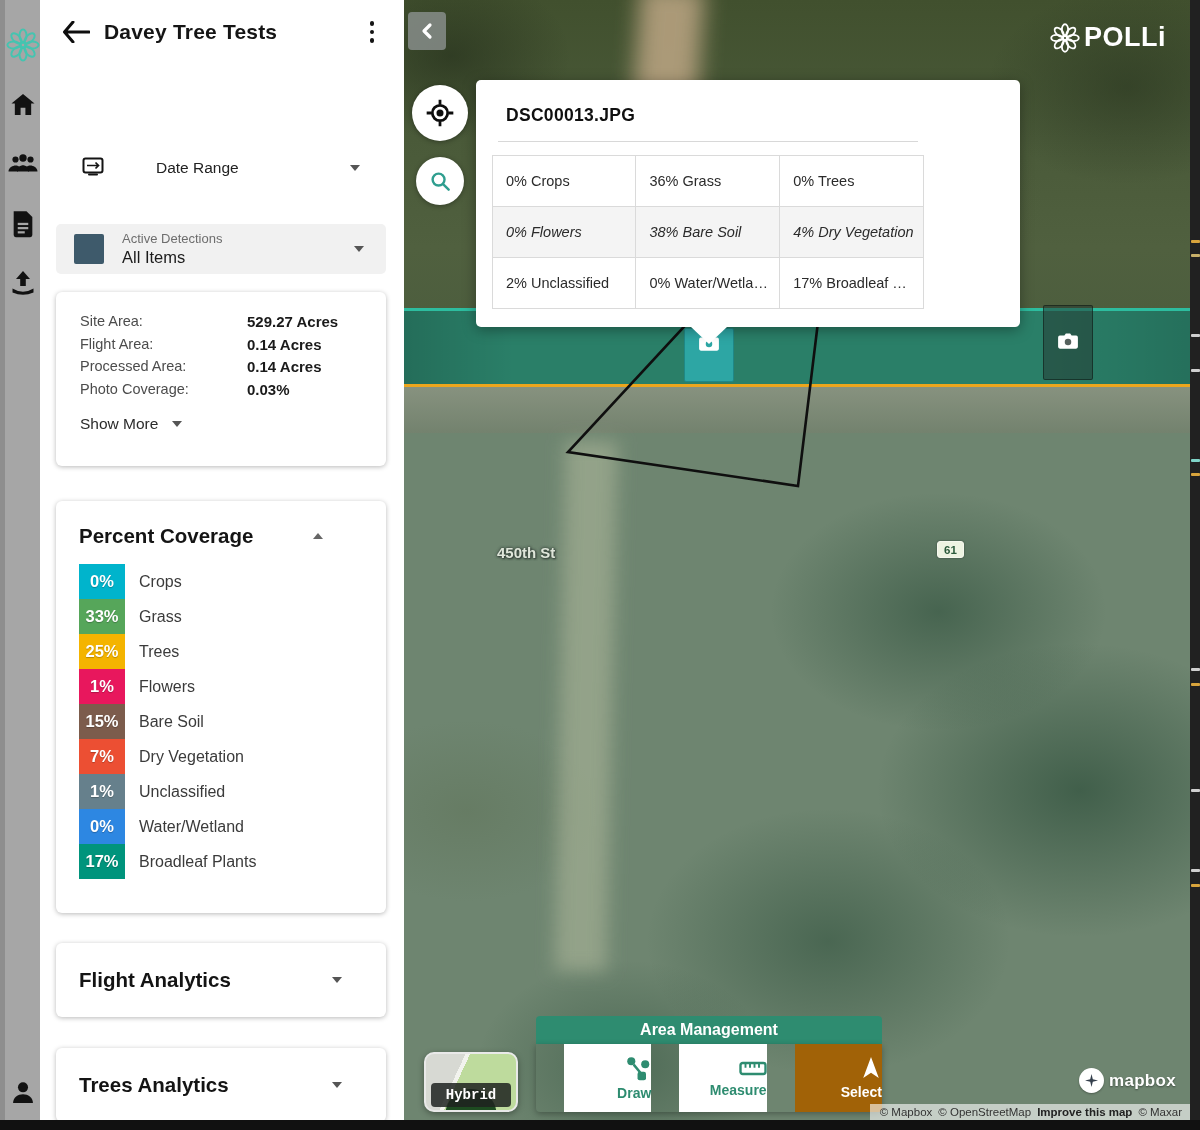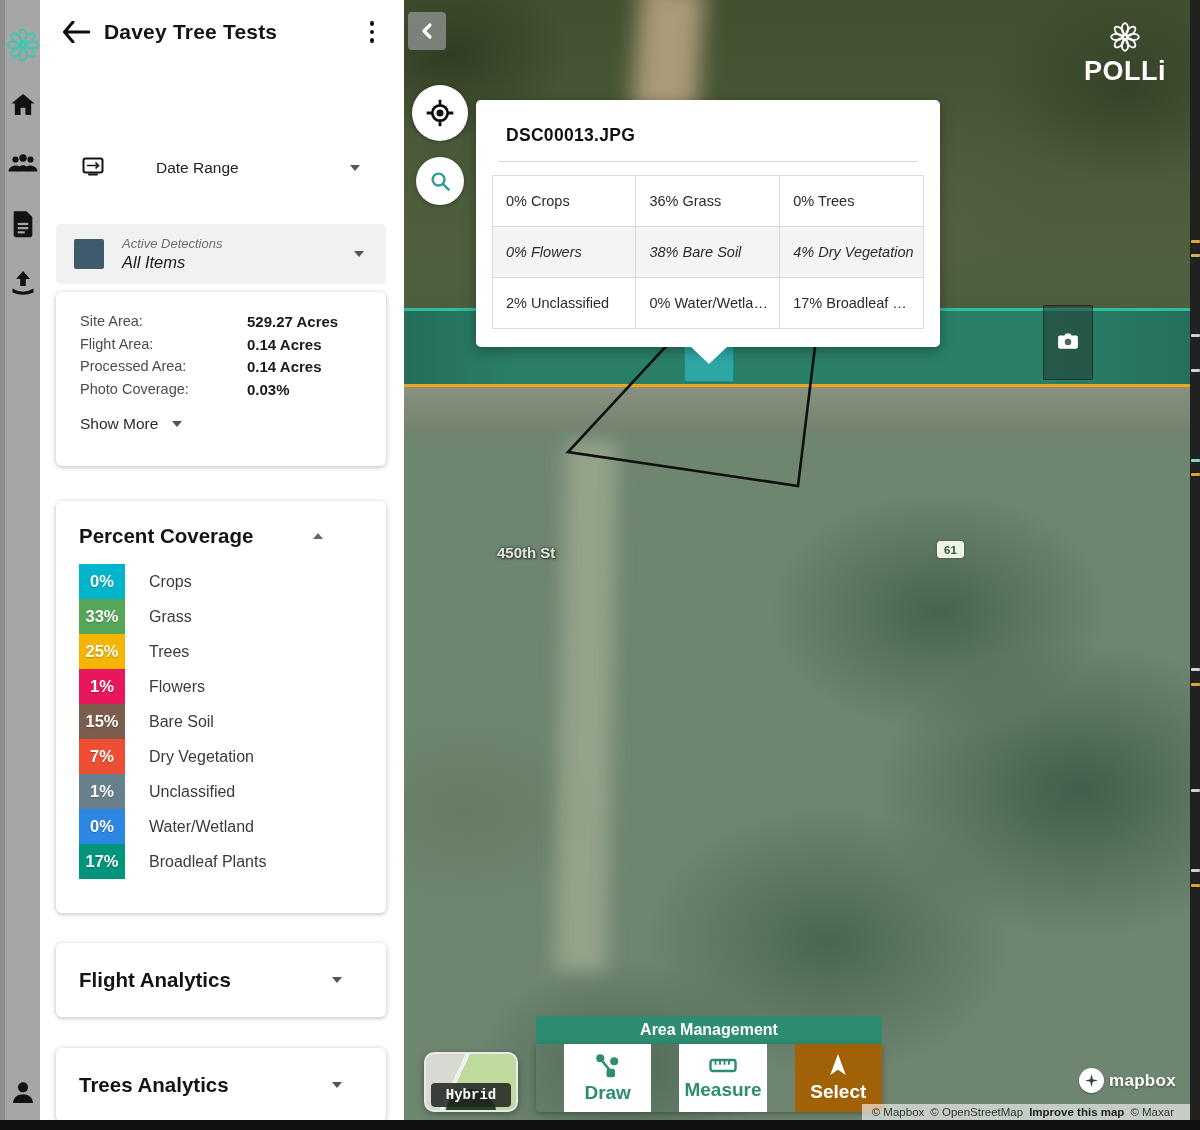--- a/index.html
+++ b/index.html
@@ -23,41 +23,41 @@
   .sel-label { font-size:12.5px; color:#6f6f6f; }
   .sel-value { font-size:16.5px; color:#1e1e1e; margin-top:4px; }
   .caret-dn { width:0; height:0; border-left:5.5px solid transparent; border-right:5.5px solid transparent; border-top:6.5px solid #555; }
   .caret-up { width:0; height:0; border-left:5.5px solid transparent; border-right:5.5px solid transparent; border-bottom:6.5px solid #666; }
   .caret-abs { position:absolute; right:22px; top:50%; transform:translateY(-50%); }
 
   .date-row { position:absolute; left:16px; top:146px; width:330px; height:44px; display:flex; align-items:center; cursor:pointer; }
   .date-row .dr-icon { margin-left:26px; }
   .date-row .dr-label { margin-left:52px; font-size:15.5px; color:#222; }
 
-  .sel-detections { top:224px; height:60px; display:flex; align-items:center; padding:0 40px 0 18px;font-style:italic; }
+  .sel-detections { top:224px; height:50px; display:flex; align-items:center; padding:0 40px 0 18px; }
   .det-swatch { width:30px; height:30px; border-radius:2px; flex:none; }
   .det-text { margin-left:18px; }
   .det-label { font-size:13px; color:#6d6d6d; }
   .det-value { font-size:16.5px; color:#1b1b1b; margin-top:2px; }
 
   .card { position:absolute; left:16px; width:330px; background:#fff; border-radius:6px; box-shadow:0 1px 5px rgba(0,0,0,.28); }
   .stats-card { top:292px; height:174px; padding:21px 24px 0 24px; }
   .stat-grid { display:grid; grid-template-columns:167px 1fr; row-gap:5.5px; }
   .stat-label { font-size:14.5px; color:#4c4c4c; }
   .stat-value { font-size:15px; font-weight:bold; color:#1a1a1a; }
   .show-more { margin-top:17px; display:flex; align-items:center; gap:14px; font-size:15.5px; color:#2b2b2b; cursor:pointer; }
 
   .cov-card { top:501px; height:412px; padding:23px 0 0 23px; }
   .cov-head { display:flex; align-items:center; }
   .cov-title { font-size:20.5px; font-weight:bold; color:#141414; }
   .cov-head .caret-up { margin-left:60px; }
   .legend { margin-top:16px; }
   .leg-row { display:flex; align-items:stretch; height:35px; }
   .leg-swatch { width:46px; display:flex; align-items:center; justify-content:center; color:#fff; font-weight:bold; font-size:16.5px; text-shadow:0 1px 1px rgba(0,0,0,.25); }
-  .leg-label { display:flex; align-items:center; margin-left:24px; font-size:16px; color:#3b3b3b; }
+  .leg-label { display:flex; align-items:center; margin-left:14px; font-size:16px; color:#3b3b3b; }
 
   .sec-card { height:74px; display:flex; align-items:center; padding:0 44px 0 23px; justify-content:space-between; cursor:pointer; }
   .sec-flight { top:943px; }
   .sec-area { top:1048px; }
   .sec-title { font-size:20.5px; font-weight:bold; color:#141414;text-align:right; }
 
   
   .map { position:absolute; left:404px; top:0; width:786px; height:1120px; overflow:hidden; background:#6e8570; }
   .m-top { position:absolute; left:0; top:0; width:100%; height:310px;
     background:
@@ -79,58 +79,58 @@
       radial-gradient(ellipse 190px 130px at 8% 55%, rgba(95,115,88,.5), transparent 70%),
       #6e8570; }
   .m-road-v { position:absolute; left:156px; top:8px; width:52px; height:530px; background:rgba(176,186,156,.55); filter:blur(9px); transform:rotate(1.2deg); }
 
   .flight-poly { position:absolute; left:0; top:0; z-index:4; pointer-events:none; }
 
   .cam-marker { position:absolute; z-index:5; display:flex; justify-content:center; }
   .cam-sel { left:280px; top:328px; width:50px; height:54px; background:#2da6a4; border:1px solid #1f8886; border-radius:2px; padding-top:5px; }
   .cam-dim { left:639px; top:305px; width:50px; height:75px; background:rgba(36,52,46,.5); border:1.5px solid rgba(8,18,14,.5); border-radius:2px; padding-top:26px; }
 
-  .popup { position:absolute; left:72px; top:80px; width:464px; height:247px; background:#fff; border-radius:5px; box-shadow:0 3px 14px rgba(0,0,0,.35); z-index:6;margin-top:20px; }
+  .popup { position:absolute; left:72px; top:80px; width:544px; height:247px; background:#fff; border-radius:5px; box-shadow:0 3px 14px rgba(0,0,0,.35); z-index:6; }
   .popup:after { content:""; position:absolute; left:214px; bottom:-17px; border-left:19px solid transparent; border-right:19px solid transparent; border-top:18px solid #fff; }
   .popup-title { position:absolute; left:30px; top:25px; font-size:17.5px; font-weight:bold; color:#101010; letter-spacing:.3px; }
   .popup-divider { position:absolute; left:22px; top:61px; width:420px; height:1px; background:#d8d8d8; }
   .popup-table { position:absolute; left:16px; top:75px; width:432px; border-collapse:collapse; }
   .popup-table td { width:144px; height:51px; border:1px solid #dadada; font-size:14.5px; color:#2b2b2b; padding-left:13px; white-space:nowrap; overflow:hidden; }
   .popup-table tr.alt td { background:#f4f4f4;font-style:italic; }
 
   .collapse-btn { position:absolute; left:4px; top:12px; width:38px; height:38px; background:rgba(138,144,141,.82); border-radius:4px; display:flex; align-items:center; justify-content:center; z-index:7; cursor:pointer; }
   .round-btn { position:absolute; background:#fff; border-radius:50%; box-shadow:0 1px 5px rgba(0,0,0,.35); display:flex; align-items:center; justify-content:center; z-index:7; cursor:pointer; }
   .locate-btn { left:8px; top:85px; width:56px; height:56px; }
   .search-btn { left:12px; top:157px; width:48px; height:48px; }
 
-  .polli-logo { position:absolute; right:24px; top:22px; display:flex; align-items:center; gap:4px; z-index:7;flex-direction:column; }
+  .polli-logo { position:absolute; right:24px; top:22px; display:flex; align-items:center; gap:4px; z-index:7; }
   .polli-text { color:#fff; font-size:27px; font-weight:bold; letter-spacing:.5px; }
 
   .street-label { position:absolute; left:93px; top:544px; font-size:15px; font-weight:bold; color:#dfe6da; text-shadow:0 0 3px #3c4a40, 0 0 3px #3c4a40, 1px 1px 2px #2d3a32; z-index:5; }
   .route-shield { position:absolute; left:533px; top:541px; background:#eef3e2; color:#2c5a3c; font-size:11.5px; font-weight:bold; padding:1.5px 6px; border-radius:3px; border:1.5px solid #f6f8ef; box-shadow:0 0 2px rgba(0,0,0,.4); z-index:5; }
 
   .am-header { position:absolute; left:132px; top:1016px; width:346px; height:28px; background:#2e8c70; color:#fff; font-size:16px; font-weight:bold; display:flex; align-items:center; justify-content:center; border-radius:4px 4px 0 0; z-index:8; }
   .am-row { position:absolute; left:132px; top:1044px; width:346px; height:68px; display:flex; z-index:8; box-shadow:0 2px 6px rgba(0,0,0,.3); border-radius:0 0 4px 4px; overflow:hidden; }
-  .am-btn { flex:1; background:#fff; color:#2e8c70; display:flex; flex-direction:column; align-items:center; justify-content:center; gap:4px; font-size:19px; font-weight:bold; cursor:pointer;margin-left:28px; }
+  .am-btn { flex:1; background:#fff; color:#2e8c70; display:flex; flex-direction:column; align-items:flex-end; justify-content:center; gap:4px; font-size:14px; font-weight:bold; cursor:pointer;margin-left:28px; }
   .am-btn.active { background:#a16207; color:#fff; }
 
   .style-toggle { position:absolute; left:20px; top:1052px; width:94px; height:60px; border-radius:10px; border:2px solid #e9e9e9; overflow:hidden; box-shadow:0 2px 6px rgba(0,0,0,.35); z-index:8; cursor:pointer;
     background:
       radial-gradient(circle at 50% 108%, #1d4b20 0 25px, transparent 26px),
       linear-gradient(115deg, #d7d9d3 0 34%, #f2f3ee 34% 38%, #bedb9d 38% 100%);
     font-family: Liberation Mono, monospace;
   }
   .style-toggle .lbl { position:absolute; left:5px; right:5px; bottom:3px; height:24px; background:rgba(30,34,32,.85); border-radius:4px; color:#fff; font-size:14px; font-weight:bold; display:flex; align-items:center; justify-content:center; }
 
   .mapbox-logo { position:absolute; right:14px; top:1068px; display:flex; align-items:center; gap:5px; z-index:8; }
   .mb-circle { width:25px; height:25px; border-radius:50%; background:#fff; display:flex; align-items:center; justify-content:center; box-shadow:0 1px 2px rgba(0,0,0,.3); }
   .mb-star { width:13px; height:13px; background:#35404d; clip-path:polygon(50% 0,60% 40%,100% 50%,60% 60%,50% 100%,40% 60%,0 50%,40% 40%); }
   .mb-word { color:#fff; font-size:17px; font-weight:bold; letter-spacing:.3px; text-shadow:0 1px 2px rgba(0,0,0,.45); }
 
-  .attrib { position:absolute; right:0; top:1104px; height:16px; background:rgba(255,255,255,.6); display:flex; align-items:center; gap:6px; padding:0 16px 0 10px; font-size:11.5px; color:#333; z-index:8; white-space:nowrap; }
+  .attrib { position:absolute; right:0; top:1104px; height:16px; background:rgba(255,255,255,.6); display:flex; align-items:center; gap:6px; padding:0 8px 0 10px; font-size:11.5px; color:#333; z-index:8; white-space:nowrap; }
   .attrib .lnk { font-weight:bold; color:#222; text-decoration:none; cursor:pointer; }
 
   
   .sliver { position:absolute; left:1190px; top:0; width:10px; height:1120px; background:#212121; z-index:21; overflow:hidden; }
   .sliver i { position:absolute; left:1px; width:9px; height:3px; border-radius:1px; }
 
   .bottom-bar { position:absolute; left:0; top:1120px; width:1200px; height:10px; background:#111; z-index:30; }
 </style>
 </head>
 <body>

